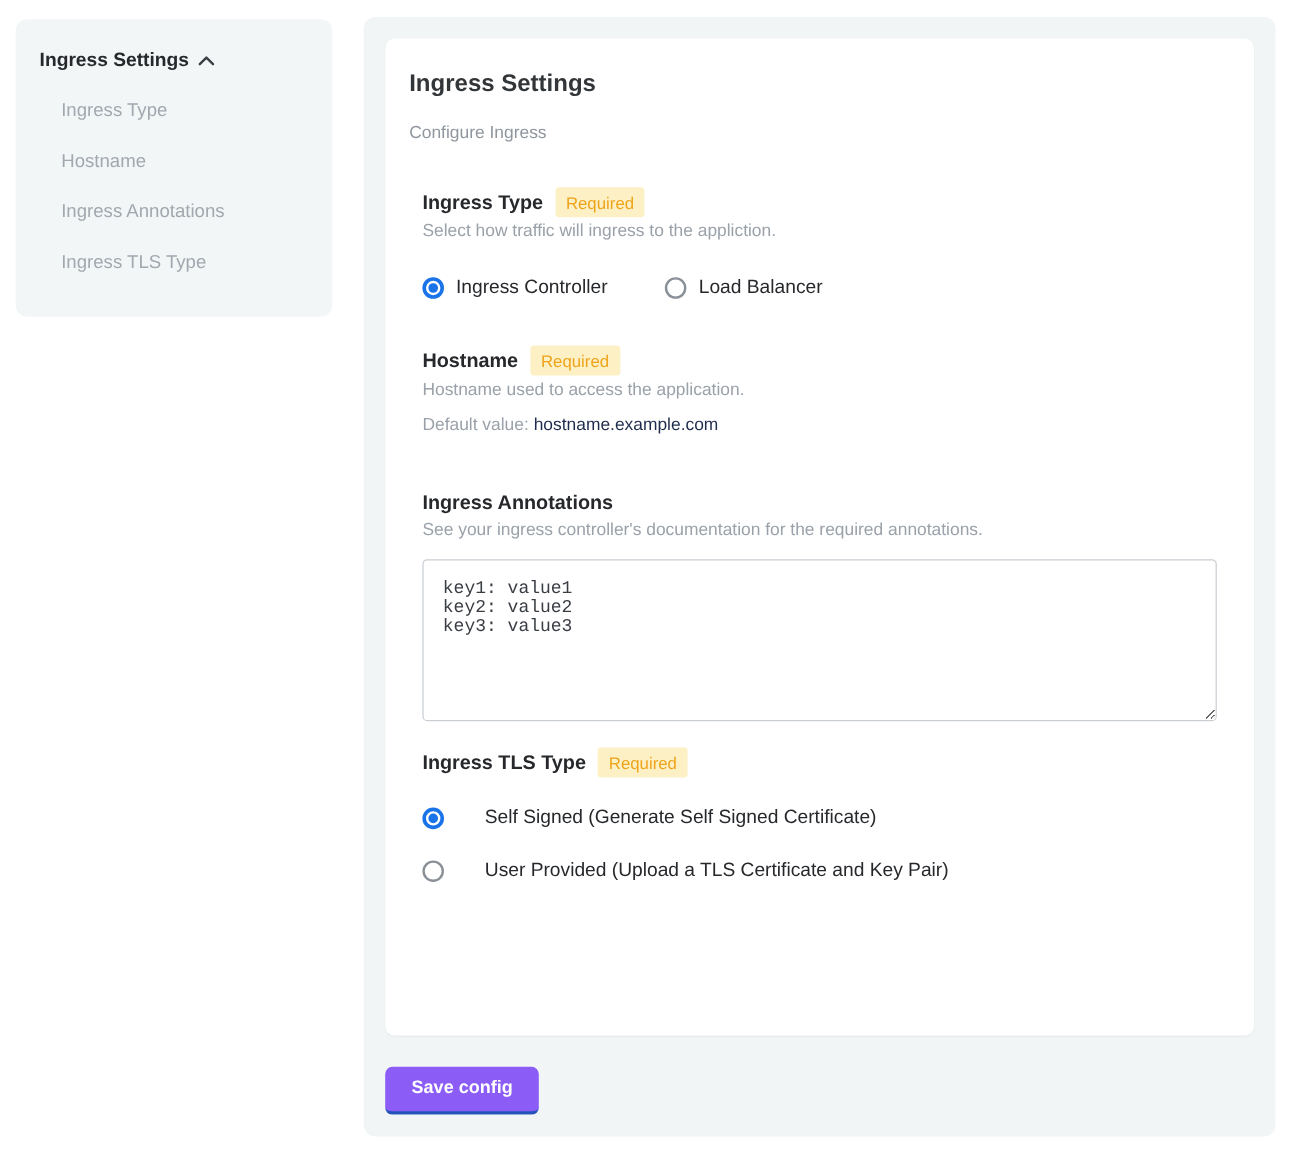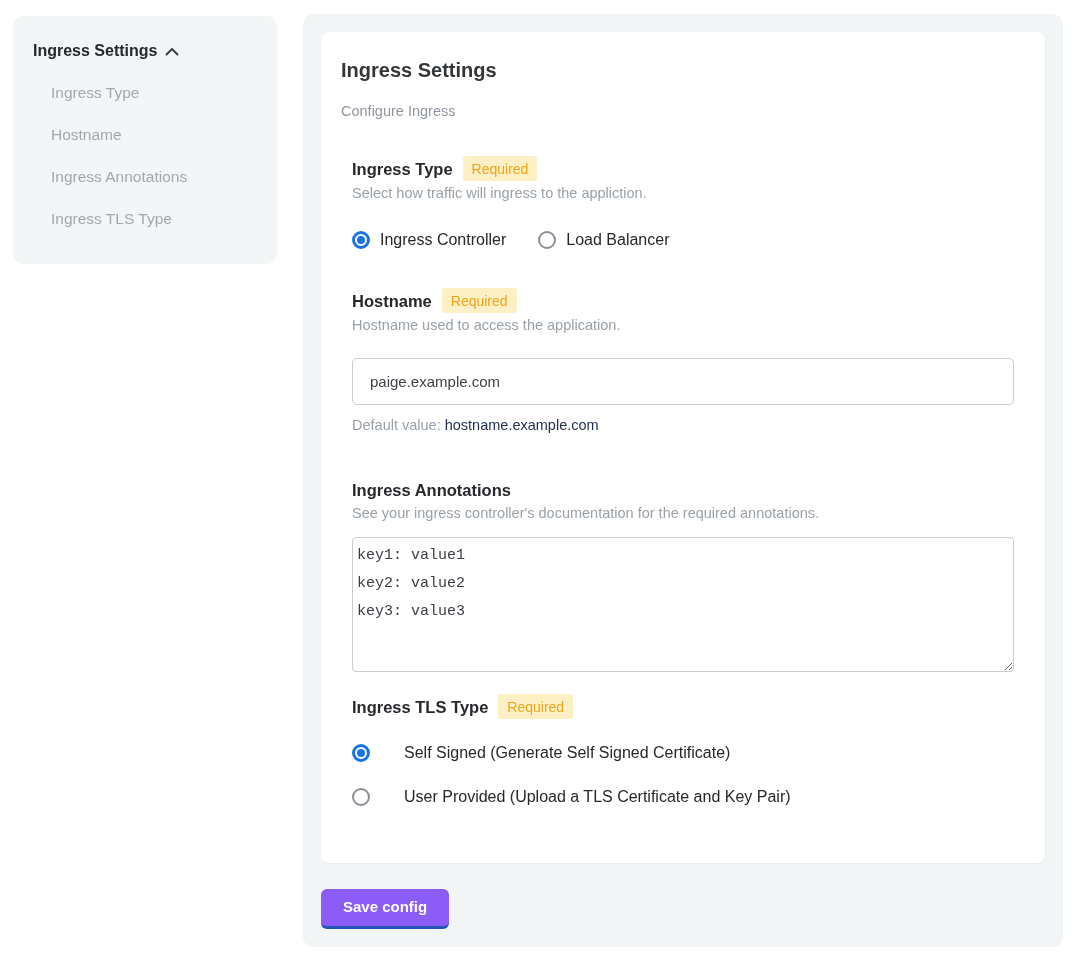--- a/index.html
+++ b/index.html
@@ -97,21 +97,21 @@
     color: #9aa1a9;
     line-height: 18px;
   }
 
   .sec-ingress-type { margin-top: 38px; }
   .sec-hostname     { margin-top: 38px; }
   .sec-annotations  { margin-top: 46px; }
   .sec-tls          { margin-top: 22px; }
 
   
-  .radio-row { display: flex; gap: 32px; margin-top: 28px; }
+  .radio-row { display: flex; gap: 48px; margin-top: 28px; }
   .radio-option {
     display: flex;
     align-items: center;
     cursor: pointer;
   }
   .rb {
     width: 18px; height: 18px;
     border-radius: 50%;
     border: 2px solid #8a9097;
     background: #ffffff;
@@ -157,24 +157,24 @@
     color: #9aa1a9;
   }
   .default-line b { color: #1f2c4d; font-weight: normal; }
 
   .annotations-textarea {
     margin-top: 15px;
     width: 100%;
     height: 135px;
     border: 1px solid #c9cdd2;
     border-radius: 4px;
-    padding: 4px;
+    padding: 16px;
     font-family: "Liberation Mono", "DejaVu Sans Mono", monospace;
     font-size: 15px;
-    line-height: 28px;
+    line-height: 16px;
     color: #3a3e44;
     background: #ffffff;
     outline: none;
     display: block;
     resize: both;
   }
 
   
   .save-btn {
     margin-top: 26px;
@@ -235,21 +235,20 @@
           </label>
         </div>
       </div>
 
       <div class="sec-hostname">
         <div class="section-label-row">
           <span class="section-label">Hostname</span>
           <span class="badge">Required</span>
         </div>
         <p class="section-desc">Hostname used to access the application.</p>
-        <input class="text-input" type="text" value="paige.example.com" style="">
         <p class="default-line"><span>Default value:</span> <b>hostname.example.com</b></p>
       </div>
 
       <div class="sec-annotations">
         <div class="section-label-row">
           <span class="section-label">Ingress Annotations</span>
         </div>
         <p class="section-desc">See your ingress controller's documentation for the required annotations.</p>
         <textarea class="annotations-textarea" spellcheck="false" style="">key1: value1
 key2: value2

